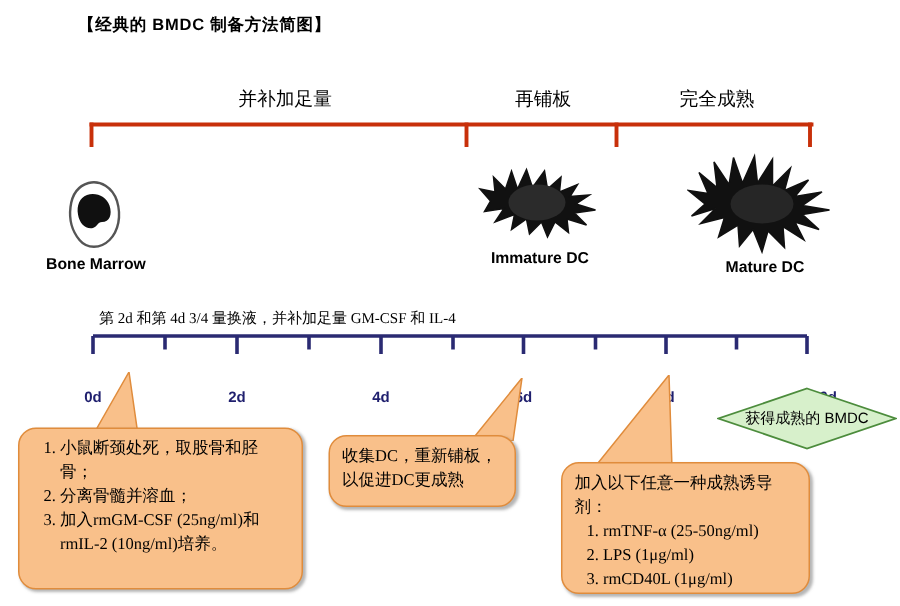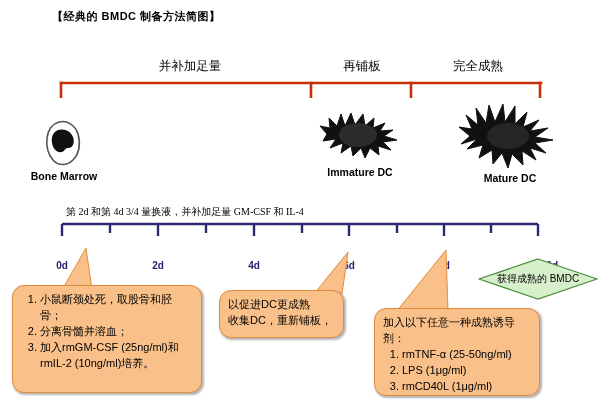--- a/index.html
+++ b/index.html
@@ -50,20 +50,21 @@
   .callout{
     position:absolute;
     background:#F9C08A;
     border:1px solid #E08C3C;
     border-radius:12px;
     box-shadow:1.5px 1.5px 2px rgba(120,120,120,.55);
     box-sizing:border-box;
     padding:6px 8px;
     font-size:11px;line-height:1.45;
     color:#000;
+    font-family:Liberation Serif, serif;
   }
   .callout ol{margin:0;padding-left:19px;}
   .callout ol li{margin:0;padding:0;}
   .callout .plain{margin:0;}
   #callout-0{left:12px;top:285px;width:190px;height:108px;}
   #callout-1{left:219px;top:290px;width:125px;height:48px;}
   #callout-2{left:362px;top:308px;width:166px;height:88px;margin-left:12px;}
   .tail{position:absolute;}
 
   
@@ -161,22 +162,22 @@
 
   <div class="callout" id="callout-0">
     <ol>
       <li>小鼠断颈处死，取股骨和胫骨；</li>
       <li>分离骨髓并溶血；</li>
       <li>加入rmGM-CSF (25ng/ml)和rmIL-2 (10ng/ml)培养。</li>
     </ol>
   </div>
 
   <div class="callout" id="callout-1">
+    <p class="plain">收集DC，重新铺板，</p>
     <p class="plain">以促进DC更成熟</p>
-    <p class="plain">收集DC，重新铺板，</p>
   </div>
 
   <div class="callout" id="callout-2">
     <p class="plain">加入以下任意一种成熟诱导剂：</p>
     <ol>
       <li>rmTNF-α (25-50ng/ml)</li>
       <li>LPS (1μg/ml)</li>
       <li>rmCD40L (1μg/ml)</li>
     </ol>
   </div>

